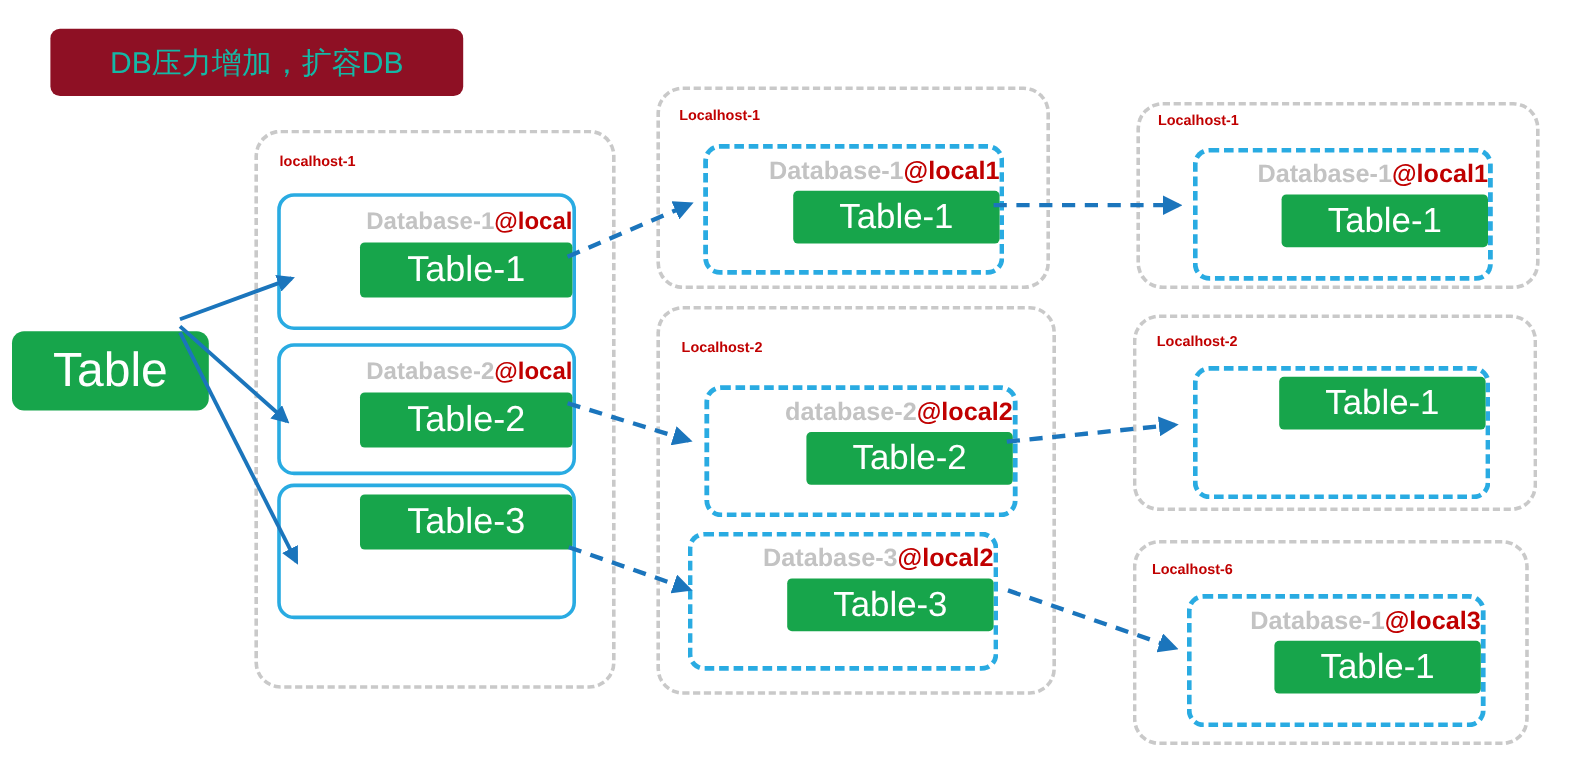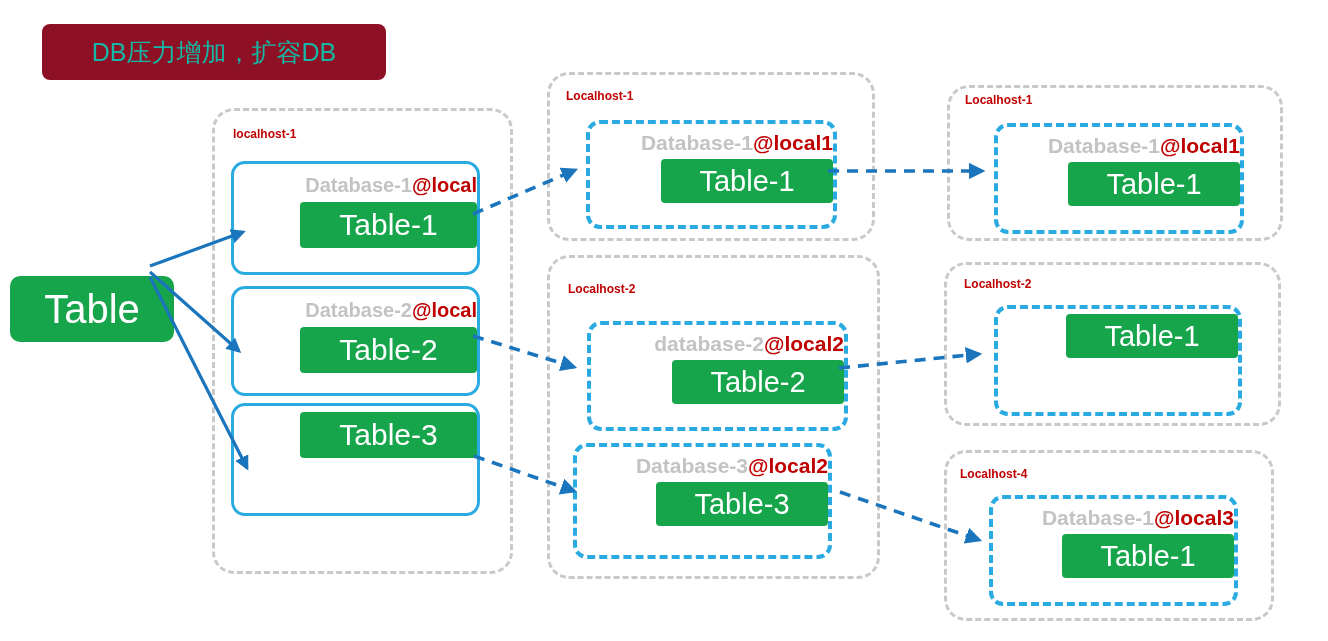--- a/index.html
+++ b/index.html
@@ -101,21 +101,21 @@
   </div>
 
   <div class="host" style="left:944px;top:262px;width:331px;height:158px;">
     <div class="host-label" style="left:17px;top:12px;">Localhost-2</div>
     <div class="dbbox dashedblue sm" style="left:47px;top:40px;width:240px;height:103px;">
       <div class="tbl">Table-1</div>
     </div>
   </div>
 
   <div class="host" style="left:944px;top:450px;width:324px;height:165px;">
-    <div class="host-label" style="left:13px;top:14px;">Localhost-4</div>
+    <div class="host-label" style="left:13px;top:14px;">Localhost-6</div>
     <div class="dbbox dashedblue sm" style="left:42px;top:42px;width:241px;height:103px;">
       <div class="dbname">
         <span class="g">Database-1</span><span class="r">@local3</span>
       </div>
       <div class="tbl">Table-1</div>
     </div>
   </div>
 
   <svg class="overlay" width="1328" height="641" viewBox="0 0 1328 641">
     <defs>

